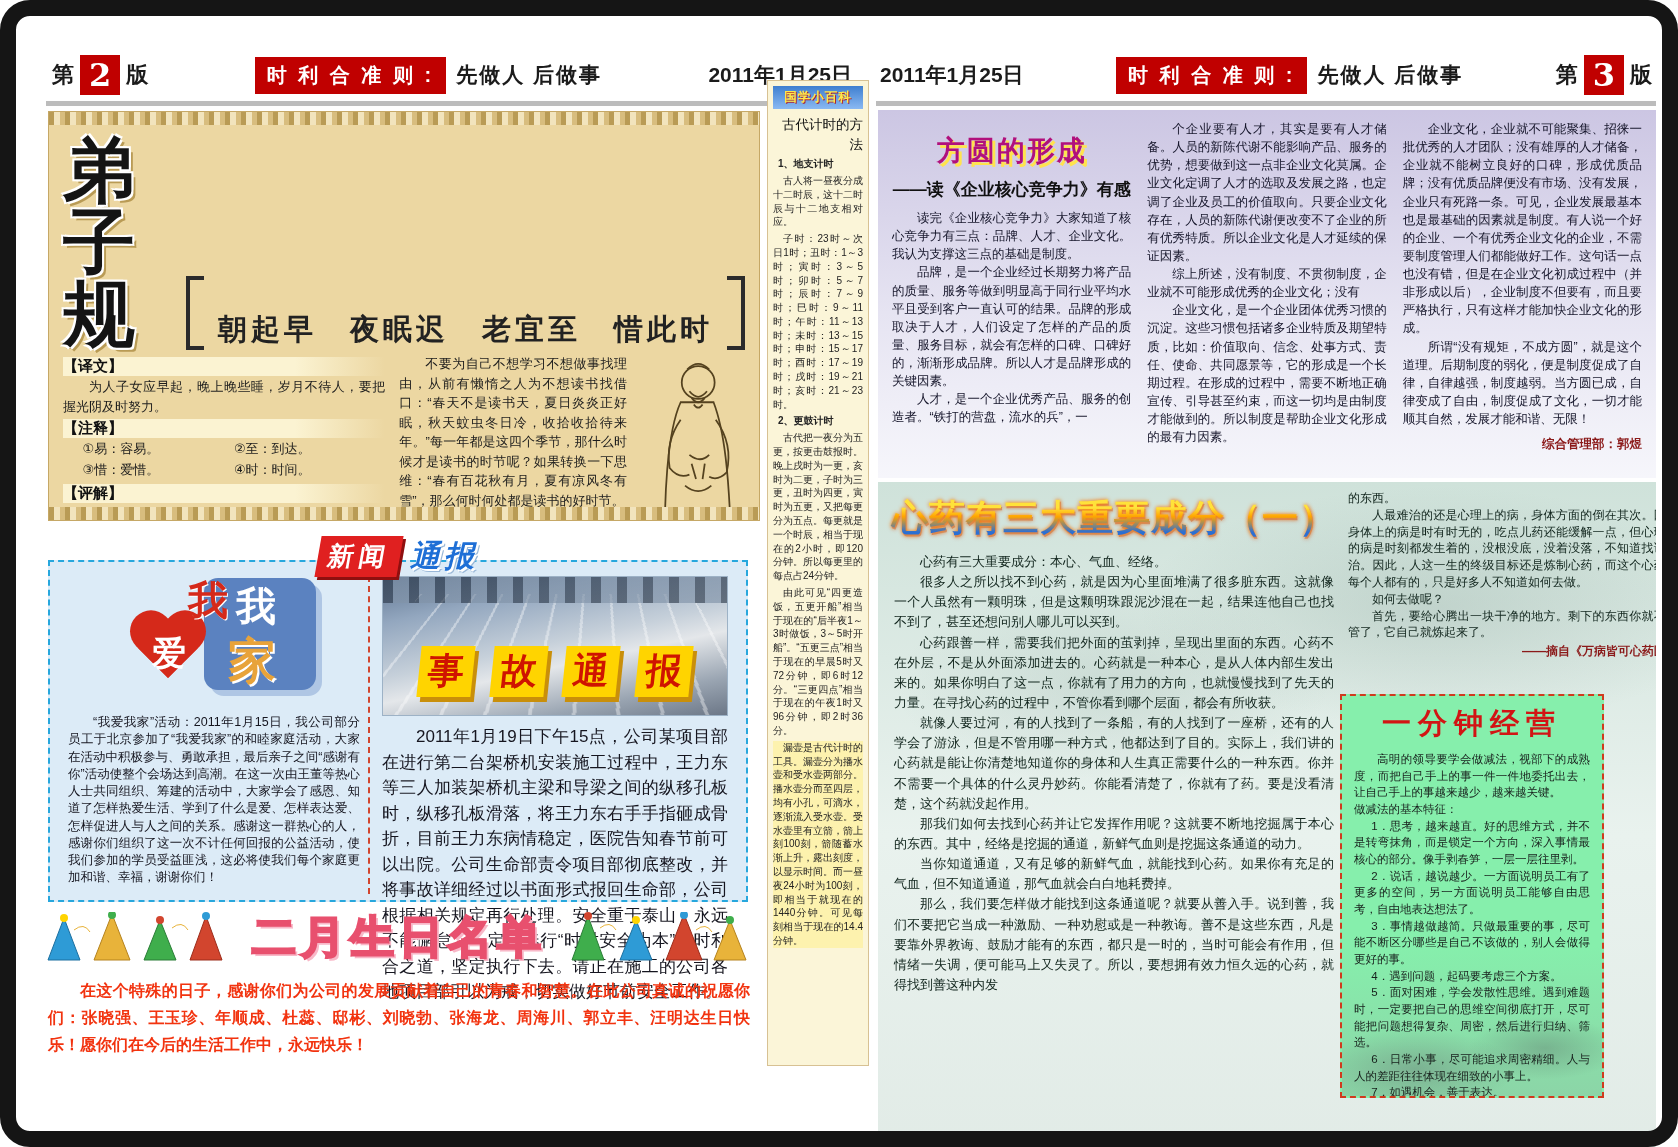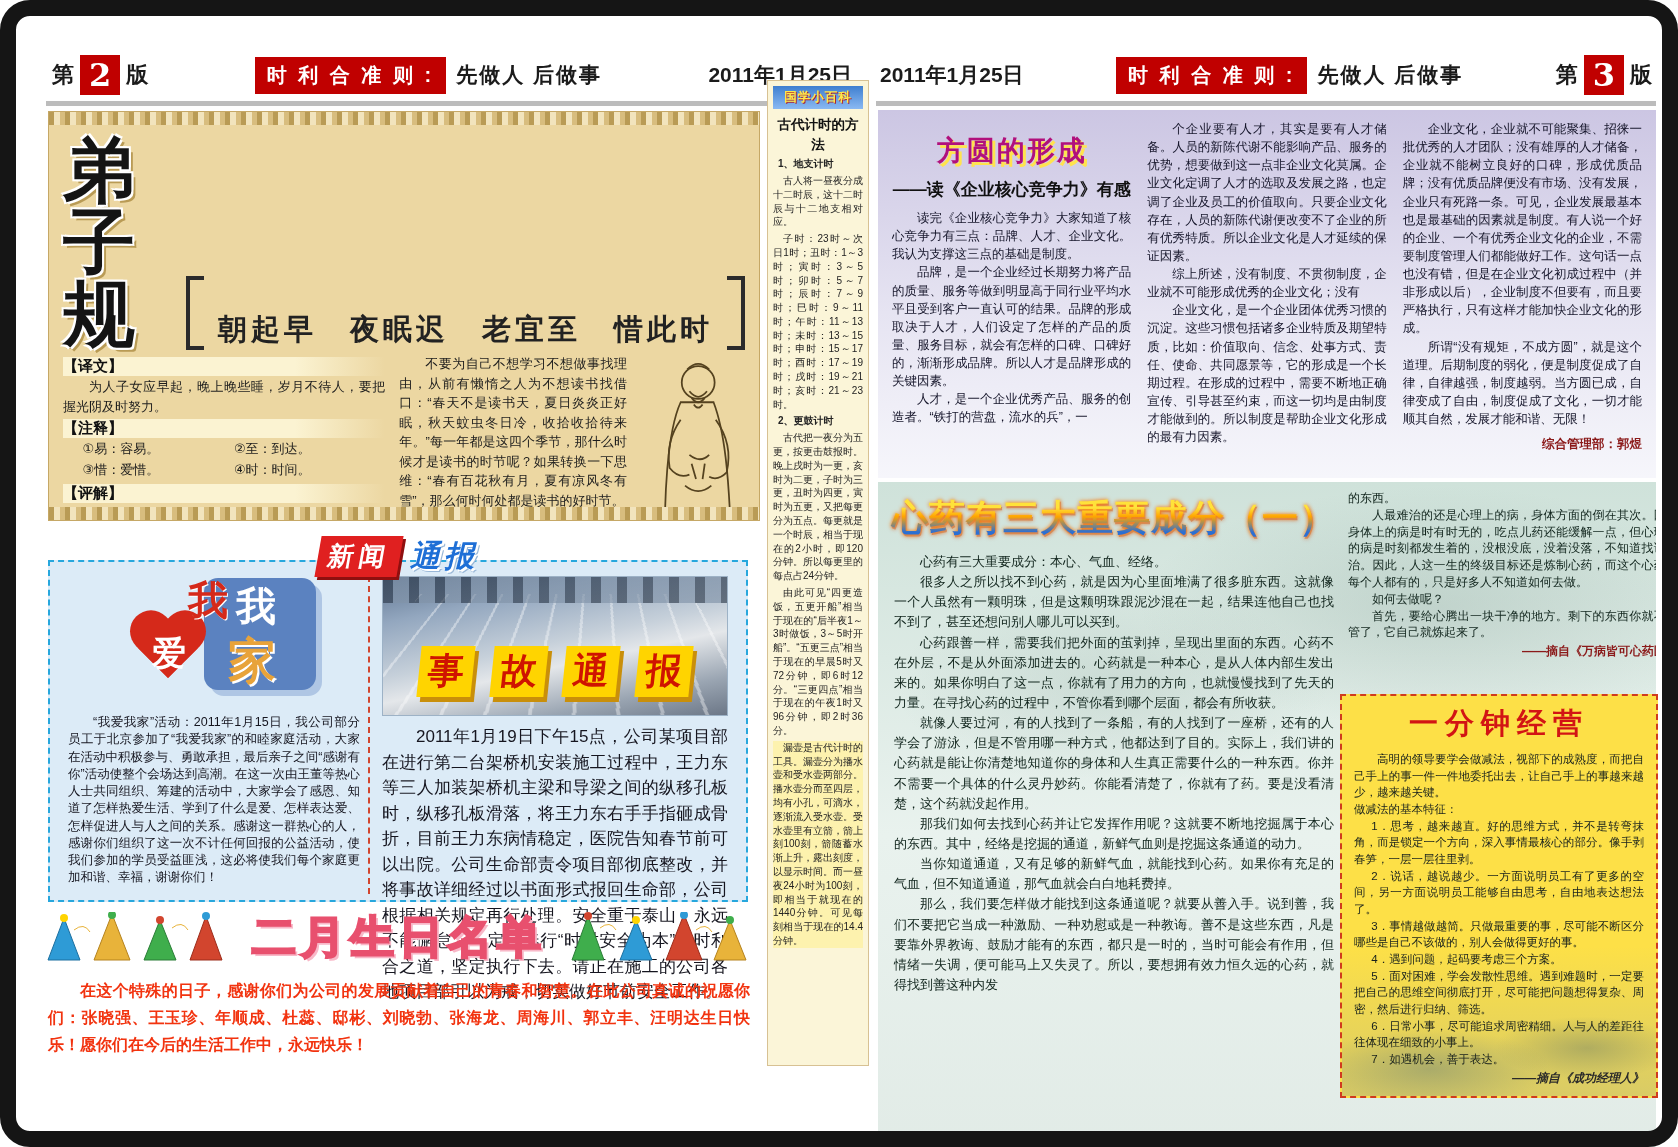--- a/index.html
+++ b/index.html
@@ -41,21 +41,21 @@
   .dzg p{margin:0;font-size:13px;line-height:1.5;text-align:justify;color:#1d1d1d;text-indent:2em}
   .sec-label{display:block;font-weight:900;font-size:15px;margin:3px 0 1px;color:#111;
        background:linear-gradient(90deg,#fbf3d2 0 72%,rgba(251,243,210,0) 100%)}
   .zhushi{display:grid;grid-template-columns:1fr 1fr;font-size:13px;line-height:1.6;padding-left:1.5em}
 
   
   .gx{position:absolute;left:767px;top:80px;width:102px;height:986px;background:#fbf5d8;
       border:1px solid #d7c193;box-sizing:border-box;padding:5px 5px;overflow:hidden;z-index:3}
   .gx-badge{background:linear-gradient(#3f7fd0,#8ab9f2);border-radius:0;color:#ffe84a;font-weight:900;
       font-size:12.5px;text-align:center;padding:3px 0;text-shadow:1px 1px 0 #a23;letter-spacing:1px}
-  .gx-title{font-size:13.5px;font-weight:700;text-align:center;margin:6px 0 3px;line-height:1.45;color:#111}
+  .gx-title{font-size:13.5px;font-weight:400;text-align:right;margin:6px 0 3px;line-height:1.45;color:#111}
   .gx p{font-size:10px;line-height:1.38;margin:0 0 3px;text-align:justify;color:#222;text-indent:1em}
   .gx .head{font-weight:bold;text-indent:0.5em}
   .gx .hl{background:#fdf2ae}
 
   
   .news{position:absolute;left:48px;top:560px;width:700px;height:342px;background:#dcebf7;
         border:2px dashed #27a7dd;box-sizing:border-box;z-index:2}
   .news-logo{position:absolute;top:-26px;left:50%;transform:translateX(-50%);display:flex;align-items:center;z-index:3}
   .nl-xin{background:#e02020;color:#fff;font-weight:900;font-size:26px;padding:3px 10px;transform:skew(-10deg);
         box-shadow:3px 3px 0 #8f0f0f;letter-spacing:5px}
@@ -120,21 +120,21 @@
       background:linear-gradient(180deg,#ffe23a 28%,#ffa400 46%,#2a6fd4 78%);
       -webkit-background-clip:text;background-clip:text;color:transparent;
       filter:drop-shadow(0 0 2px #ff7b00) drop-shadow(1px 2px 0 rgba(200,60,0,.5))}
   .xy-left{position:absolute;left:16px;top:70px;width:440px}
   .xy p{font-size:13px;line-height:1.55;text-indent:2em;text-align:justify;margin:0;color:#10241c}
   .xy-right{position:absolute;left:470px;top:8px;width:330px}
   .xy-right p{font-size:12px;line-height:1.4}
   .xy-attr{text-align:right;font-weight:900;color:#8b1a1a;font-size:12px;margin-top:2px}
 
   
-  .yfz{position:absolute;left:1340px;top:694px;width:318px;height:404px;background:#fde047;border:2px dashed #d03a1e;
+  .yfz{position:absolute;left:1340px;top:694px;width:264px;height:404px;background:#86efac;border:2px dashed #d03a1e;
       box-sizing:border-box;padding:8px 12px;overflow:hidden;z-index:3}
   .yfz::after{content:"";position:absolute;left:0;right:0;bottom:0;height:150px;z-index:0;
       background:
         radial-gradient(55% 38% at 28% 82%,rgba(105,128,118,.45),rgba(105,128,118,0) 70%),
         radial-gradient(42% 30% at 78% 68%,rgba(90,112,102,.38),rgba(90,112,102,0) 70%),
         linear-gradient(rgba(150,165,158,0),rgba(150,165,158,.35))}
   .yfz-title{text-align:center;color:#d21414;font-weight:900;font-size:29px;letter-spacing:7px;margin:0 0 7px;
       font-family:"DejaVu Serif",serif}
   .yfz p{position:relative;z-index:1;font-size:11.5px;line-height:1.45;text-align:justify;margin:0;color:#17201c}
   .yfz .ind{text-indent:2em}

